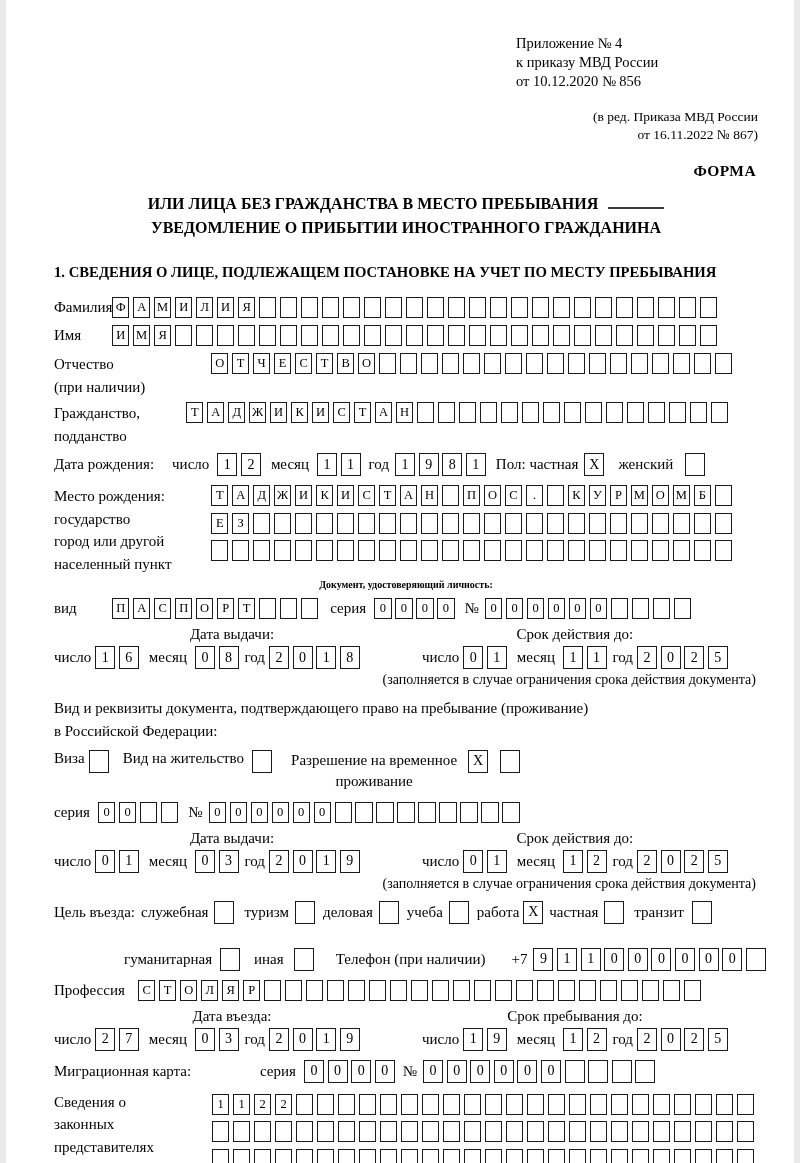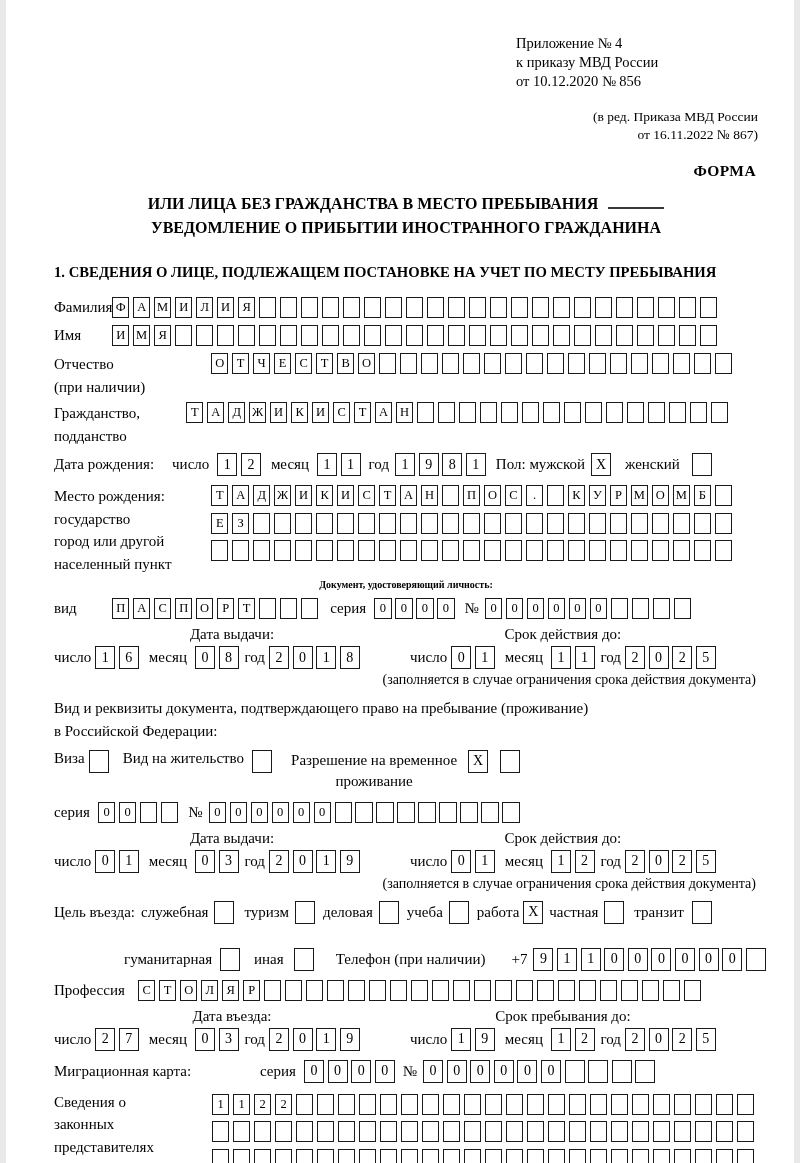--- a/index.html
+++ b/index.html
@@ -18,21 +18,21 @@
   .row{display:flex;align-items:center;margin-bottom:7px;}
   .row.top{align-items:flex-start;}
   .lbl{font-size:15px;white-space:nowrap;}
   .lblcol{font-size:15px;line-height:1.5;}
   .cells{display:flex;gap:3.6px;}
   .cell{flex:0 0 auto;width:15.4px;height:19px;border:1.7px solid #1b1b1b;background:#fff;
         display:flex;align-items:center;justify-content:center;font-size:12.5px;line-height:1;}
   .cbox .cell{width:18px;height:21px;font-size:14px;}
   .stack > .cells{margin-bottom:6.5px;}
   .center-b{font-weight:bold;font-size:10px;text-align:center;margin:4px 0 8px;}
-  .dpair{display:flex;margin-bottom:3px;}
+  .dpair{display:flex;margin-bottom:3px;gap:12px;}
   .dphead{font-size:15px;text-align:center;margin-bottom:3px;}
   .dprow{display:flex;align-items:center;}
   .mr4{margin-right:4px;} .mr6{margin-right:6px;} .mr8{margin-right:8px;}
   .mr10{margin-right:10px;} .mr12{margin-right:12px;} .mr14{margin-right:14px;} .mr18{margin-right:18px;}
   .note{font-size:14px;text-align:right;margin:1px 2px 9px 0;}
   .plain{font-size:15px;line-height:1.55;}
   .optlabel{font-size:15px;text-align:center;line-height:1.4;}
 </style>
 </head>
 <body>
@@ -209,21 +209,21 @@
         <span class="cell">1</span>
         <span class="cell">1</span>
       </span>
     <span class="lbl mr6">год</span>
     <span class="cells cbox mr10">
         <span class="cell">1</span>
         <span class="cell">9</span>
         <span class="cell">8</span>
         <span class="cell">1</span>
       </span>
-    <span class="lbl mr6">Пол: мужской</span>
+    <span class="lbl mr6">Пол: частная</span>
     <span class="cells cbox mr14">
         <span class="cell">X</span>
       </span>
     <span class="lbl mr12">женский</span>
     <span class="cells cbox">
         <span class="cell"></span>
       </span>
   </div>
 
   <div class="row top" style="margin-bottom:2px">

